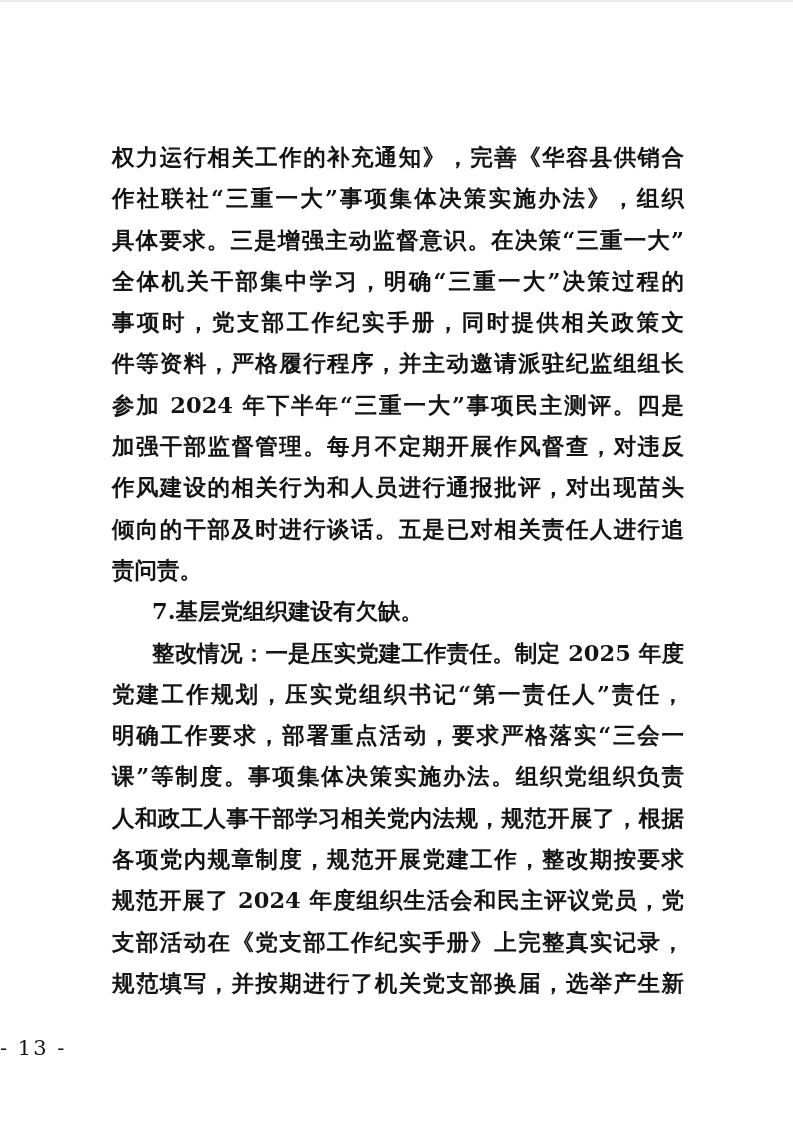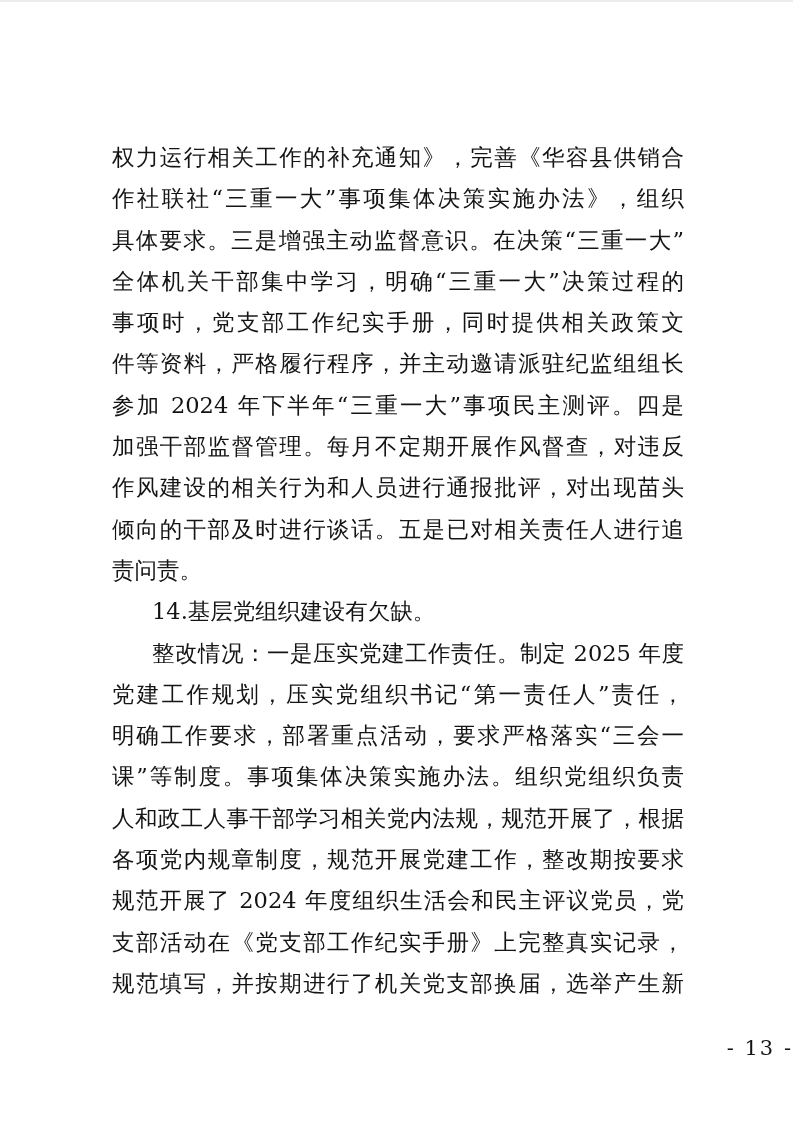--- a/index.html
+++ b/index.html
@@ -35,34 +35,35 @@
     letter-spacing: 0;
   }
   .line {
     width: 100%;
     height: 41.3px;
     text-align: justify;
     text-align-last: justify;
     text-justify: inter-character;
     white-space: nowrap;
     overflow: visible;
+    font-weight: bold;
   }
   .line.short {
     text-align: right;
     text-align-last: left;
   }
   .line.indent {
     text-indent: 40px;
   }
   .page-number {
     position: absolute;
     top: 1036px;
     left: 0;
     width: 100%;
-    text-align: right;
+    text-align: left;
     color: #141414;
     font-size: 21px;
     font-family: "DejaVu Serif", serif;
     letter-spacing: 2px;
   }
 </style>
 </head>
 <body>
 
 <div class="page">
@@ -73,21 +74,21 @@
     <div class="line">作社联社“三重一大”事项集体决策实施办法》，组织</div>
     <div class="line">具体要求。三是增强主动监督意识。在决策“三重一大”</div>
     <div class="line">全体机关干部集中学习，明确“三重一大”决策过程的</div>
     <div class="line">事项时，党支部工作纪实手册，同时提供相关政策文</div>
     <div class="line">件等资料，严格履行程序，并主动邀请派驻纪监组组长</div>
     <div class="line">参加 2024 年下半年“三重一大”事项民主测评。四是</div>
     <div class="line">加强干部监督管理。每月不定期开展作风督查，对违反</div>
     <div class="line">作风建设的相关行为和人员进行通报批评，对出现苗头</div>
     <div class="line">倾向的干部及时进行谈话。五是已对相关责任人进行追</div>
     <div class="line short">责问责。</div>
-    <div class="line short indent">14.基层党组织建设有欠缺。</div>
+    <div class="line short indent">7.基层党组织建设有欠缺。</div>
     <div class="line indent">整改情况：一是压实党建工作责任。制定 2025 年度</div>
     <div class="line">党建工作规划，压实党组织书记“第一责任人”责任，</div>
     <div class="line">明确工作要求，部署重点活动，要求严格落实“三会一</div>
     <div class="line">课”等制度。事项集体决策实施办法。组织党组织负责</div>
     <div class="line">人和政工人事干部学习相关党内法规，规范开展了，根据</div>
     <div class="line">各项党内规章制度，规范开展党建工作，整改期按要求</div>
     <div class="line">规范开展了 2024 年度组织生活会和民主评议党员，党</div>
     <div class="line">支部活动在《党支部工作纪实手册》上完整真实记录，</div>
     <div class="line">规范填写，并按期进行了机关党支部换届，选举产生新</div>
   </div>

